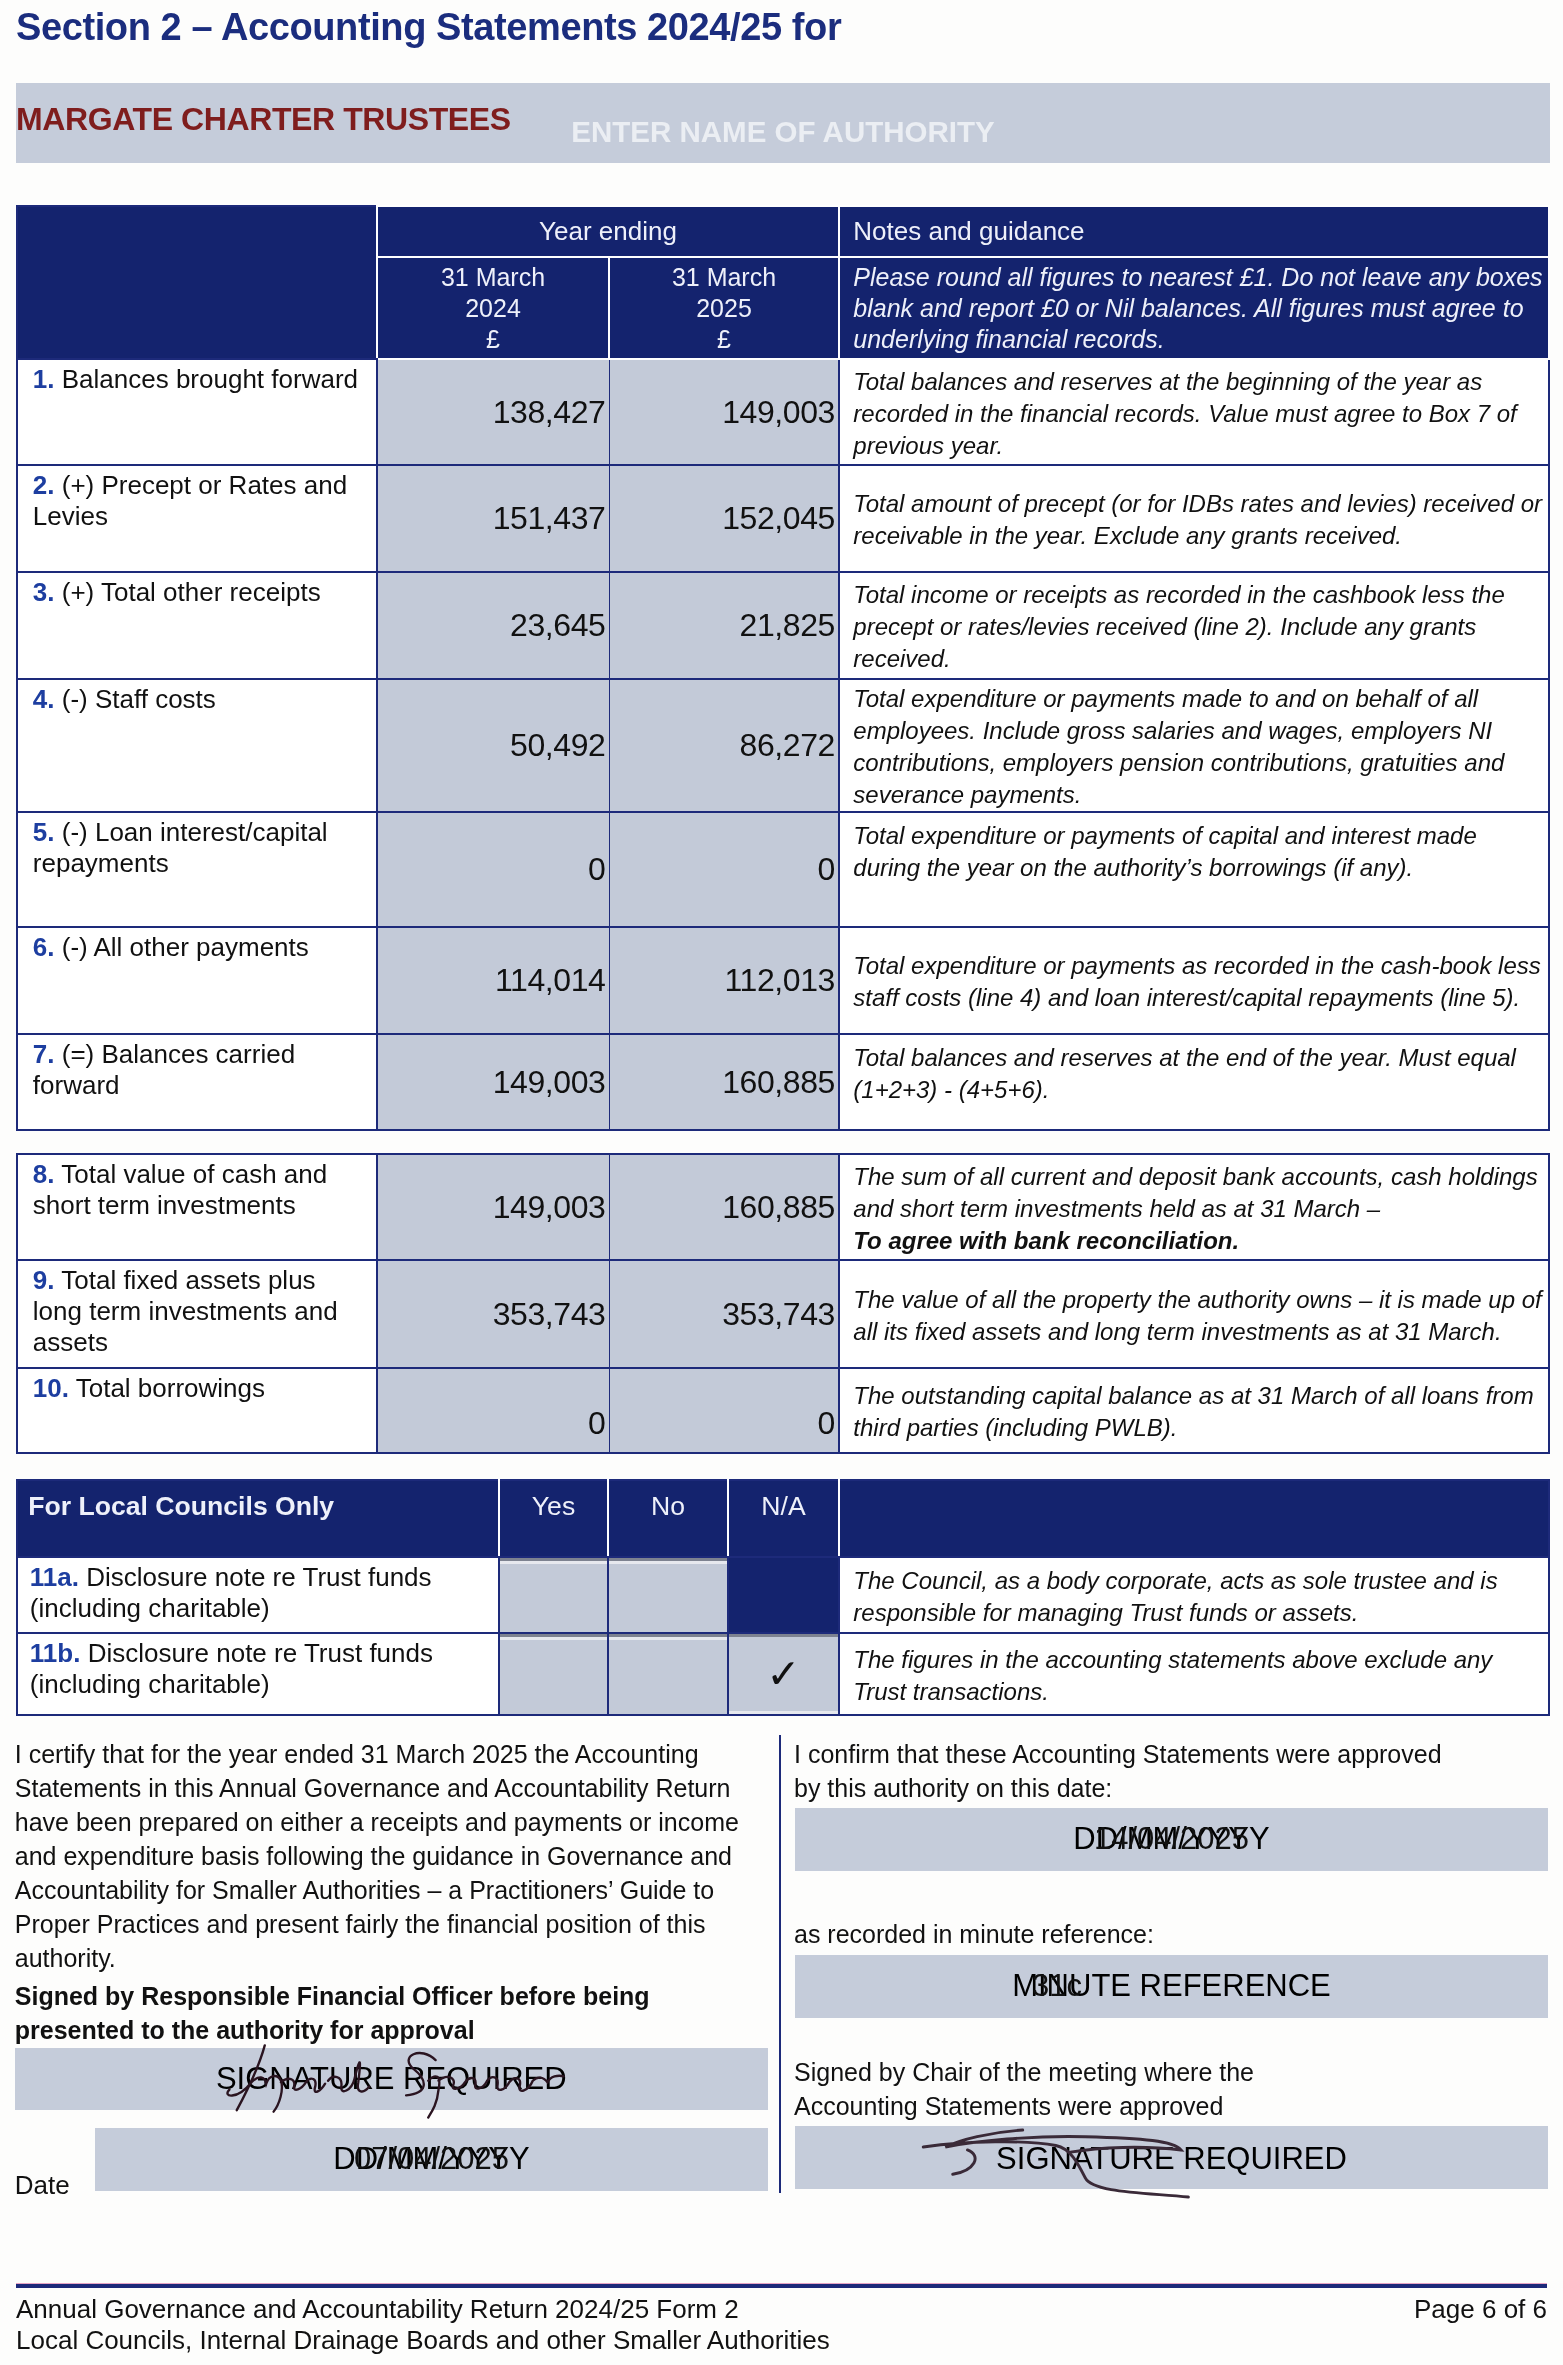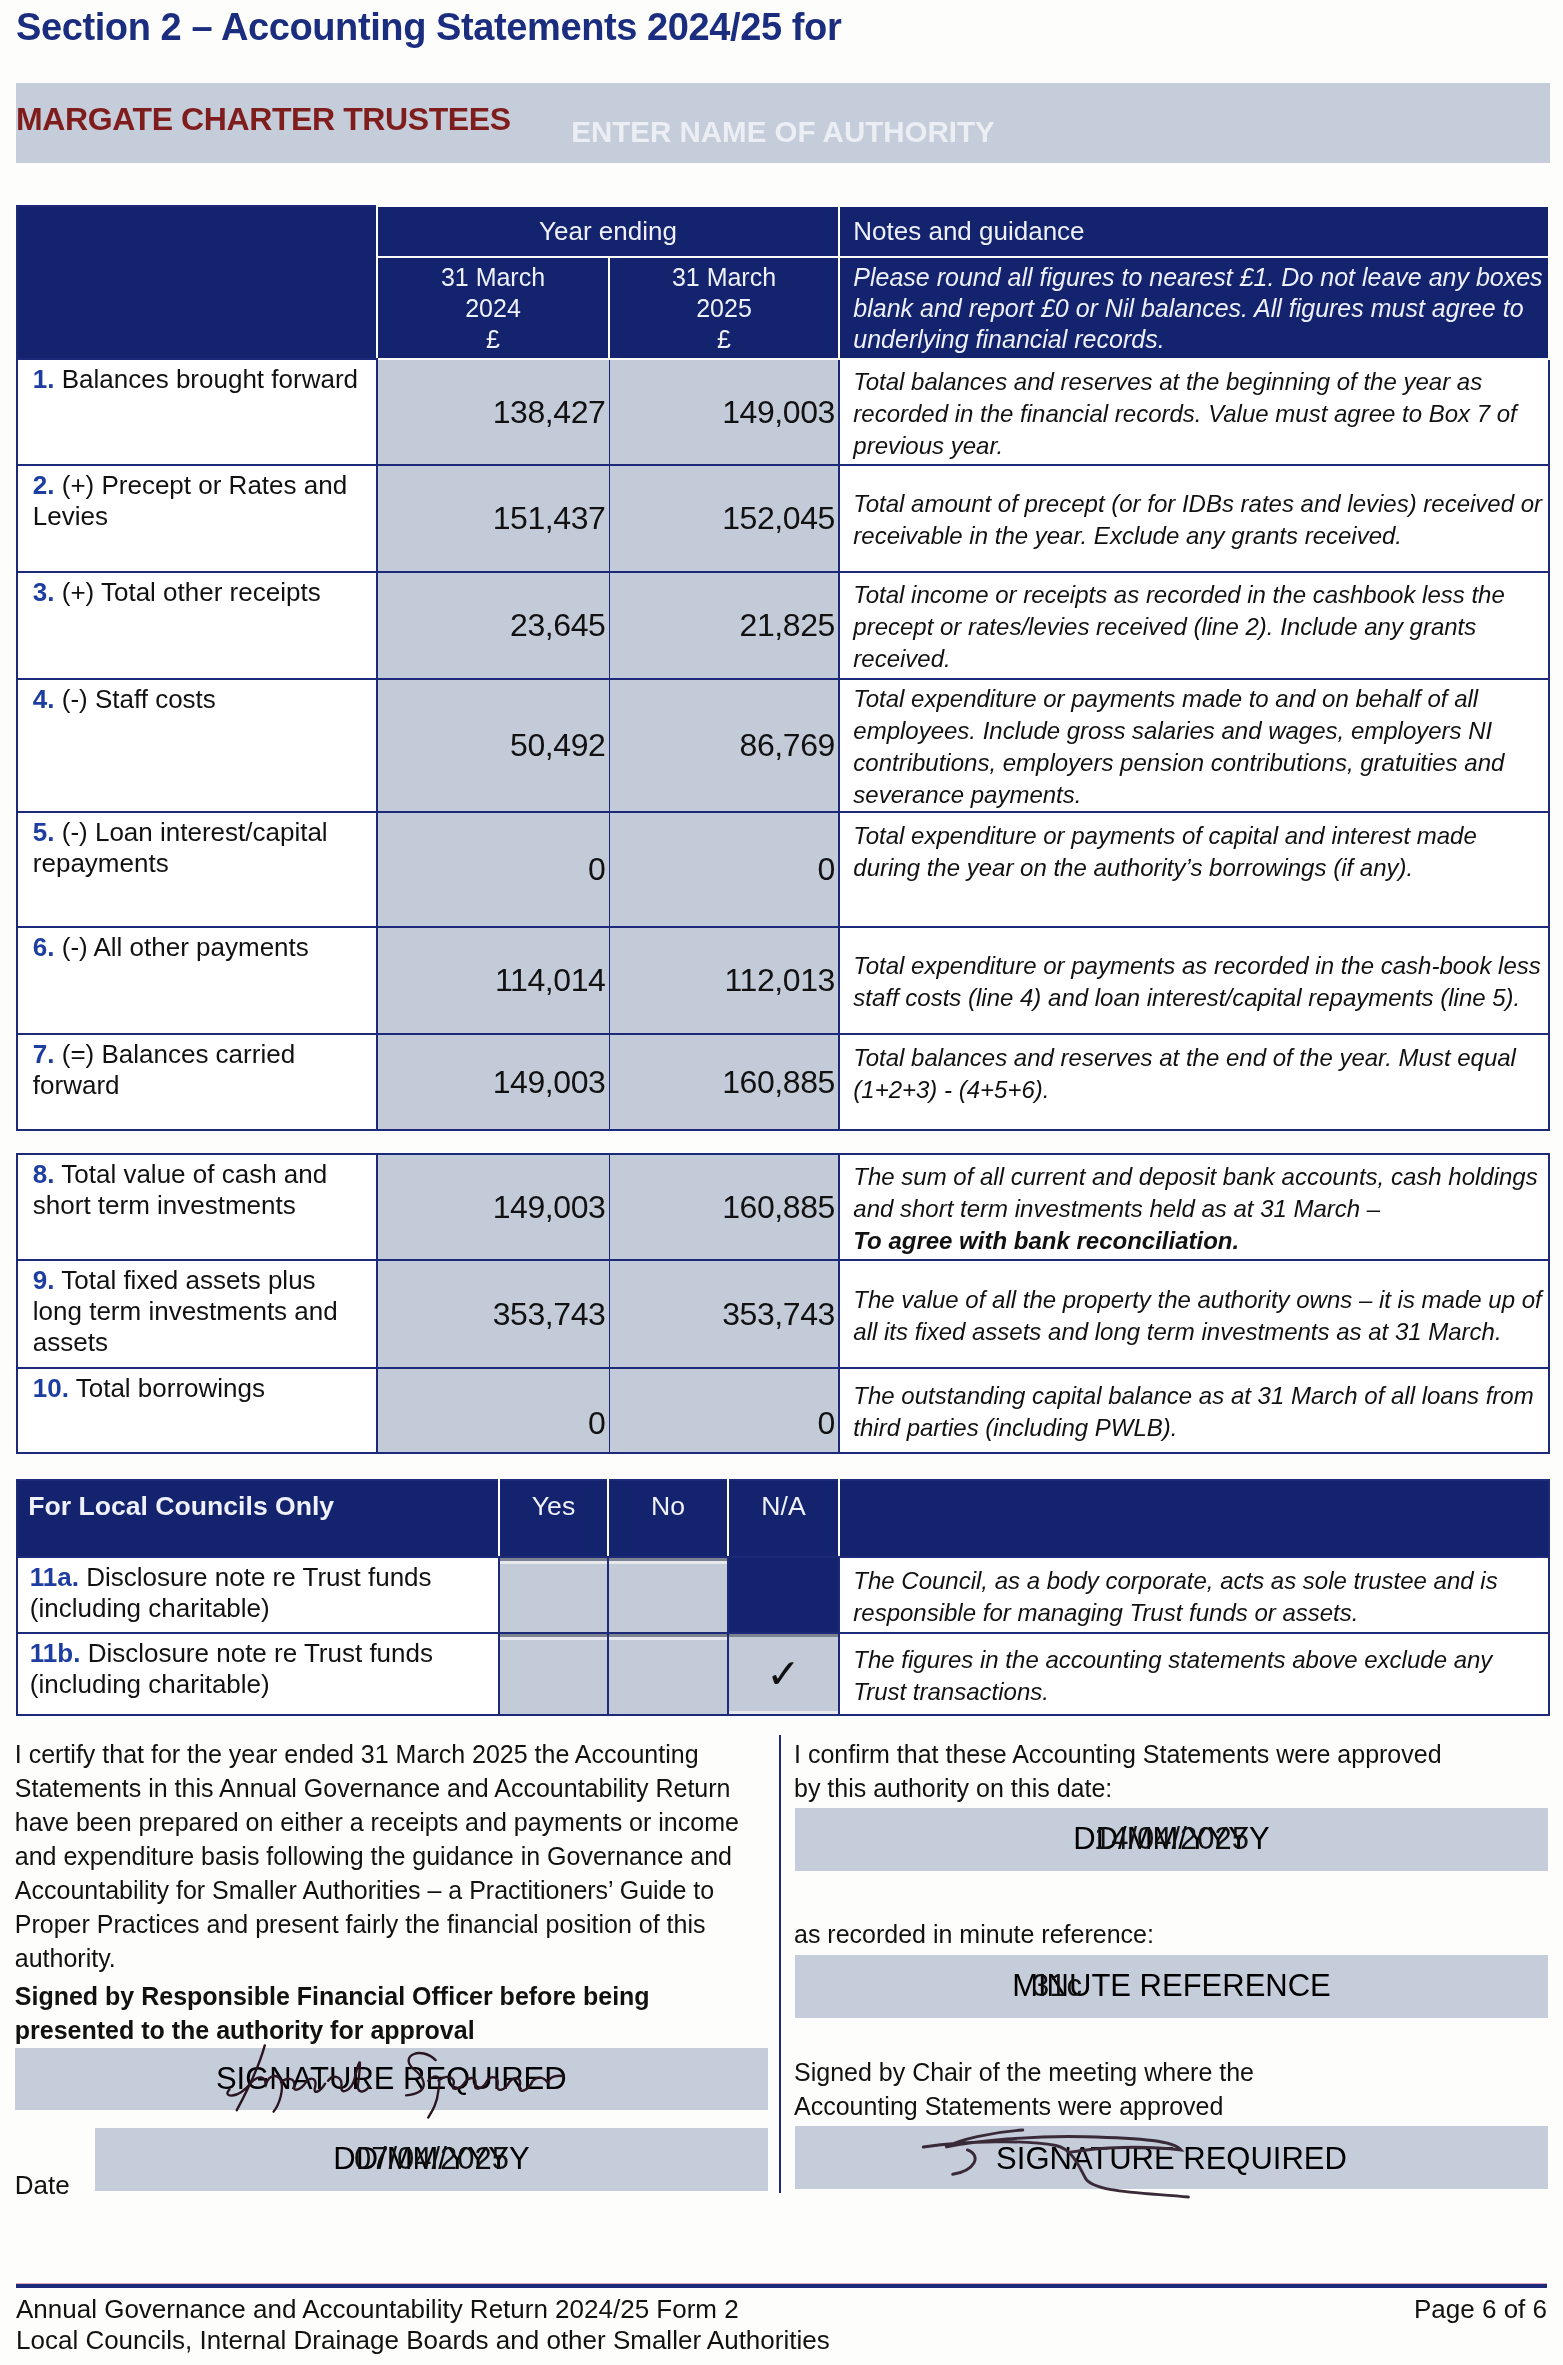--- a/index.html
+++ b/index.html
@@ -124,21 +124,21 @@
   </tr>
   <tr style="height:107px;">
     <td class="label"><span class="num">3.</span> <span>(+) Total other receipts</span></td>
     <td class="val">23,645</td>
     <td class="val">21,825</td>
     <td class="note">Total income or receipts as recorded in the cashbook less the precept or rates/levies received (line 2). Include any grants received.</td>
   </tr>
   <tr style="height:123px;">
     <td class="label"><span class="num">4.</span> <span>(-) Staff costs</span></td>
     <td class="val">50,492</td>
-    <td class="val">86,769</td>
+    <td class="val">86,272</td>
     <td class="note">Total expenditure or payments made to and on behalf of all employees. Include gross salaries and wages, employers NI contributions, employers pension contributions, gratuities and severance payments.</td>
   </tr>
   <tr style="height:115px;padding-left:21px;">
     <td class="label"><span class="num">5.</span> <span>(-) Loan interest/capital repayments</span></td>
     <td class="val">0</td>
     <td class="val">0</td>
     <td class="note" style="vertical-align:top !important;padding-top:7.4px !important;">Total expenditure or payments of capital and interest made during the year on the authority’s borrowings (if any).</td>
   </tr>
   <tr style="height:107px;">
     <td class="label"><span class="num">6.</span> <span> (-) All other payments</span></td>

